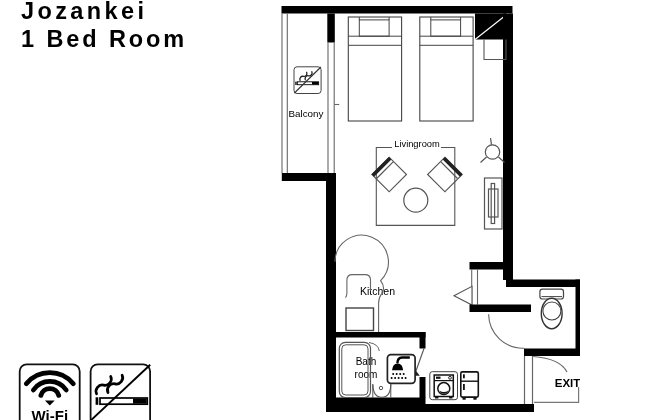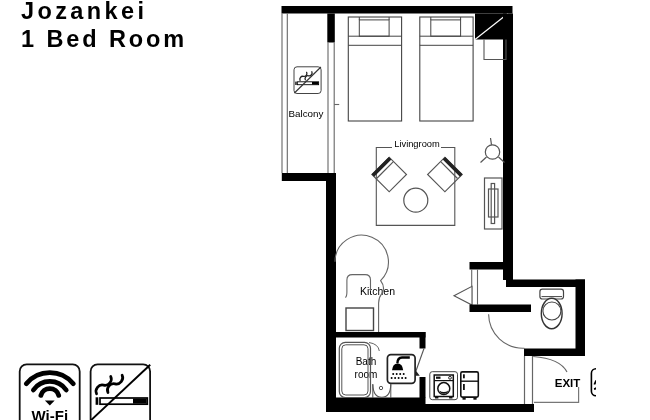--- a/index.html
+++ b/index.html
@@ -1,17 +1,17 @@
 <!DOCTYPE html>
 <html><head>
 <meta charset="utf-8">
 <style>
 html,body{margin:0;padding:0;background:#fff;}
 #page{position:relative;width:580px;height:420px;overflow:hidden;background:#e5e5e5;
- font-family:"Liberation Sans", sans-serif;padding-left:16px;}
+ font-family:"Liberation Sans", sans-serif;}
 svg{position:absolute;left:0;top:0;}
 </style>
 </head>
 <body>
 <div id="page">
 <svg width="650" height="420" viewBox="0 0 650 420">
 
 <rect x="0" y="0" width="650" height="420" fill="#ffffff"></rect>
 
 <g>

